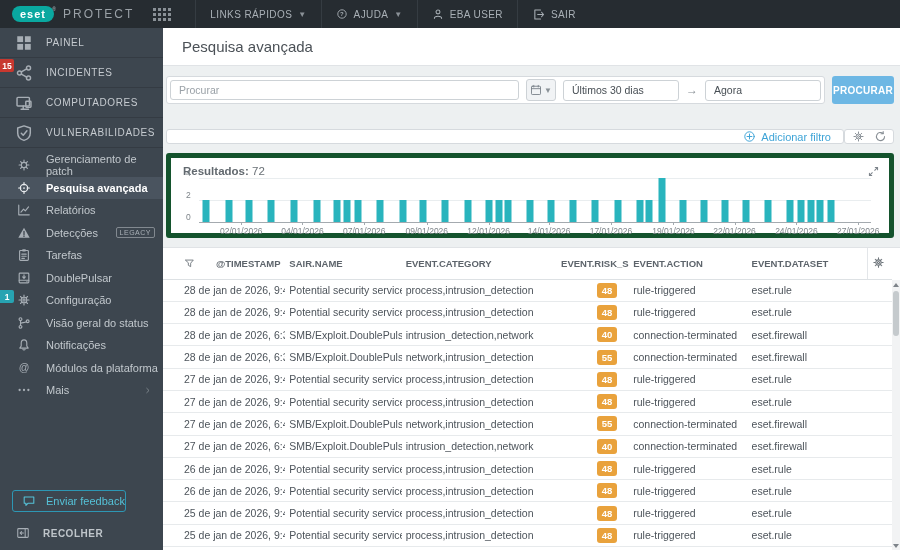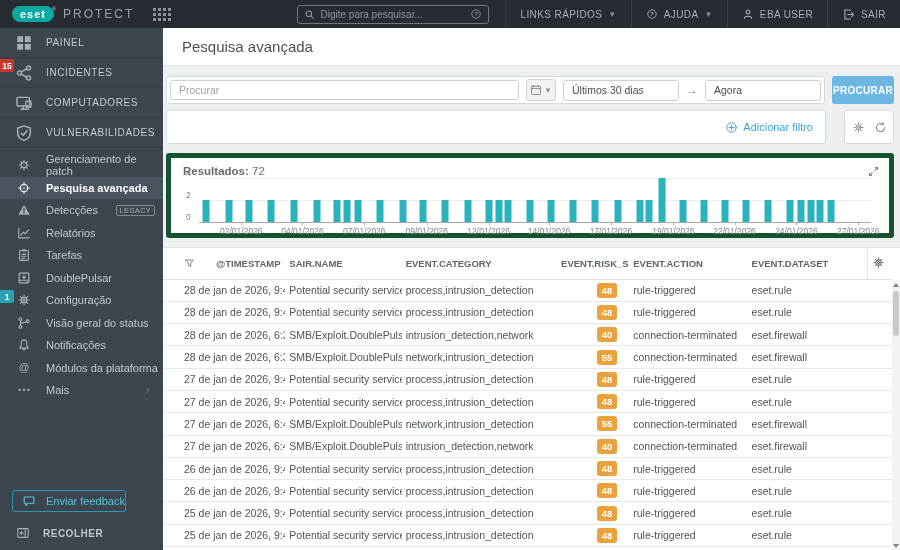--- a/index.html
+++ b/index.html
@@ -58,21 +58,21 @@
 
   .row1 { margin:0 6px 0 3px; display:flex; gap:7px; height:28px; flex:0 0 28px; }
   .panel1 { flex:1; background:#fff; border:1px solid #d6dade; border-radius:3px; display:flex; align-items:center; padding:2px 3px; gap:7px; }
   .search-field { flex:1; height:20px; border:1px solid #cdd2d6; border-radius:3px; font-size:10.5px; font-family:inherit; padding:0 8px; color:#555c62; outline:none; }
   .search-field::placeholder { color:#9aa1a7; }
   .cal-btn { width:30px; height:22px; background:#f1f3f5; border:1px solid #cdd2d6; border-radius:3px; display:flex; align-items:center; justify-content:center; gap:2px; color:#7b828a; cursor:pointer; }
   .date-field { width:116px; height:21px; border:1px solid #cdd2d6; border-radius:3px; font-size:10.5px; font-family:inherit; padding:0 8px; color:#474e54; outline:none; }
   .range-arrow { color:#868d93; font-size:12px; }
   .btn-procurar { width:62px; background:#6db7e4; color:#fff; border:none; border-radius:3px; font-size:10px; font-weight:bold; letter-spacing:.3px; font-family:inherit; cursor:pointer; }
 
-  .row2 { margin:6px 6px 0 3px; display:flex; gap:18px; height:34px; flex:0 0 34px; }
+  .row2 { margin:6px 6px 0 3px; display:flex; gap:0; height:34px; flex:0 0 34px;align-items:flex-end; }
   .panel2 { flex:1; background:#fff; border:1px solid #d6dade; border-radius:3px; display:flex; align-items:center; justify-content:flex-end; padding-right:12px; }
   .add-filter { display:flex; align-items:center; gap:5px; color:#3ea4d7; font-size:11px; cursor:pointer; }
   .tools-box { width:50px; background:#fff; border:1px solid #d6dade; border-radius:3px; display:flex; align-items:center; justify-content:center; gap:9px; color:#878e94; }
   .tools-box .ic { cursor:pointer; }
 
   
   .results-panel { margin:9px 6px 0 3px; background:#fff; border:5px solid #14532d; border-radius:3px; height:85px; flex:0 0 85px; position:relative; padding:7px 10px 0 12px; }
   .res-head { font-size:11.5px; color:#697076; }
   .res-head b { font-weight:bold; color:#62696f; }
   .expand-btn { position:absolute; top:7px; right:9px; width:13px; height:13px; color:#7d848b; cursor:pointer; }
@@ -124,35 +124,20 @@
           <i></i>
           <i></i>
           <i></i>
           <i></i>
           <i></i>
           <i></i>
           <i></i>
           <i></i>
           <i></i>
           <i></i>
-        </span>
-    </div>
-    <div class="top-search">
-      <span class="ic">
-          <svg width="11" height="11" viewBox="0 0 16 16" fill="none" stroke="currentColor" stroke-width="1.6" stroke-linecap="round">
-            <circle cx="7" cy="7" r="4"></circle>
-            <path d="M10 10 L13.5 13.5"></path>
-          </svg>
-        </span>
-      <input placeholder="Digite para pesquisar..." style="">
-      <span class="ic">
-          <svg width="12" height="12" viewBox="0 0 16 16" fill="none" stroke="currentColor" stroke-width="1.2">
-            <circle cx="8" cy="8" r="5.6"></circle>
-            <text x="8" y="10.8" text-anchor="middle" font-size="8" font-weight="bold" fill="currentColor" stroke="none">?</text>
-          </svg>
         </span>
     </div>
     <div class="top-menu">
       <span class="top-item">
           <span>LINKS RÁPIDOS</span>
           <span class="chev">▼</span>
         </span>
       <span class="top-item">
           <span class="ic">
             <svg width="12" height="12" viewBox="0 0 16 16" fill="none" stroke="currentColor" stroke-width="1.2">
@@ -247,36 +232,36 @@
                 <circle cx="8" cy="8" r="4.2"></circle>
                 <path d="M8 1.8 V4.6 M8 11.4 V14.2 M1.8 8 H4.6 M11.4 8 H14.2"></path>
                 <circle cx="8" cy="8" r="1" fill="currentColor" stroke="none"></circle>
               </svg>
             </span>
             <span class="nav-label">Pesquisa avançada</span>
           </div>
           <div class="nav-item small">
             <span class="ic nav-icon">
               <svg width="14" height="14" viewBox="0 0 16 16" fill="none" stroke="currentColor" stroke-width="1.3" stroke-linecap="round" stroke-linejoin="round">
+                <path d="M2 2.5 V13.5 H14"></path>
+                <path d="M4.5 10.5 L7.5 7 L9.5 9 L13.2 4.5"></path>
+              </svg>
+            </span>
+            <span class="nav-label">Relatórios</span>
+          </div>
+          <div class="nav-item small">
+            <span class="ic nav-icon">
+              <svg width="14" height="14" viewBox="0 0 16 16" fill="none" stroke="currentColor" stroke-width="1.3" stroke-linecap="round" stroke-linejoin="round">
                 <path d="M8 2 L14.5 13.5 H1.5 Z" fill="currentColor" stroke="none"></path>
                 <path d="M8 6.2 V9.6" stroke="#3d464f" stroke-width="1.5"></path>
                 <circle cx="8" cy="11.6" r="0.9" fill="#3d464f" stroke="none"></circle>
               </svg>
             </span>
             <span class="nav-label">Detecções</span>
             <span class="legacy-tag">LEGACY</span>
-          </div>
-          <div class="nav-item small">
-            <span class="ic nav-icon">
-              <svg width="14" height="14" viewBox="0 0 16 16" fill="none" stroke="currentColor" stroke-width="1.3" stroke-linecap="round" stroke-linejoin="round">
-                <path d="M2 2.5 V13.5 H14"></path>
-                <path d="M4.5 10.5 L7.5 7 L9.5 9 L13.2 4.5"></path>
-              </svg>
-            </span>
-            <span class="nav-label">Relatórios</span>
           </div>
           <div class="nav-item small">
             <span class="ic nav-icon">
               <svg width="14" height="14" viewBox="0 0 16 16" fill="none" stroke="currentColor" stroke-width="1.3" stroke-linecap="round" stroke-linejoin="round">
                 <rect x="3" y="2.8" width="10" height="11.4" rx="1"></rect>
                 <rect x="6" y="1.5" width="4" height="2.4" rx="0.5" fill="currentColor" stroke="none"></rect>
                 <path d="M5.5 7 H10.5 M5.5 9.4 H10.5 M5.5 11.8 H8.5"></path>
               </svg>
             </span>
             <span class="nav-label">Tarefas</span>

